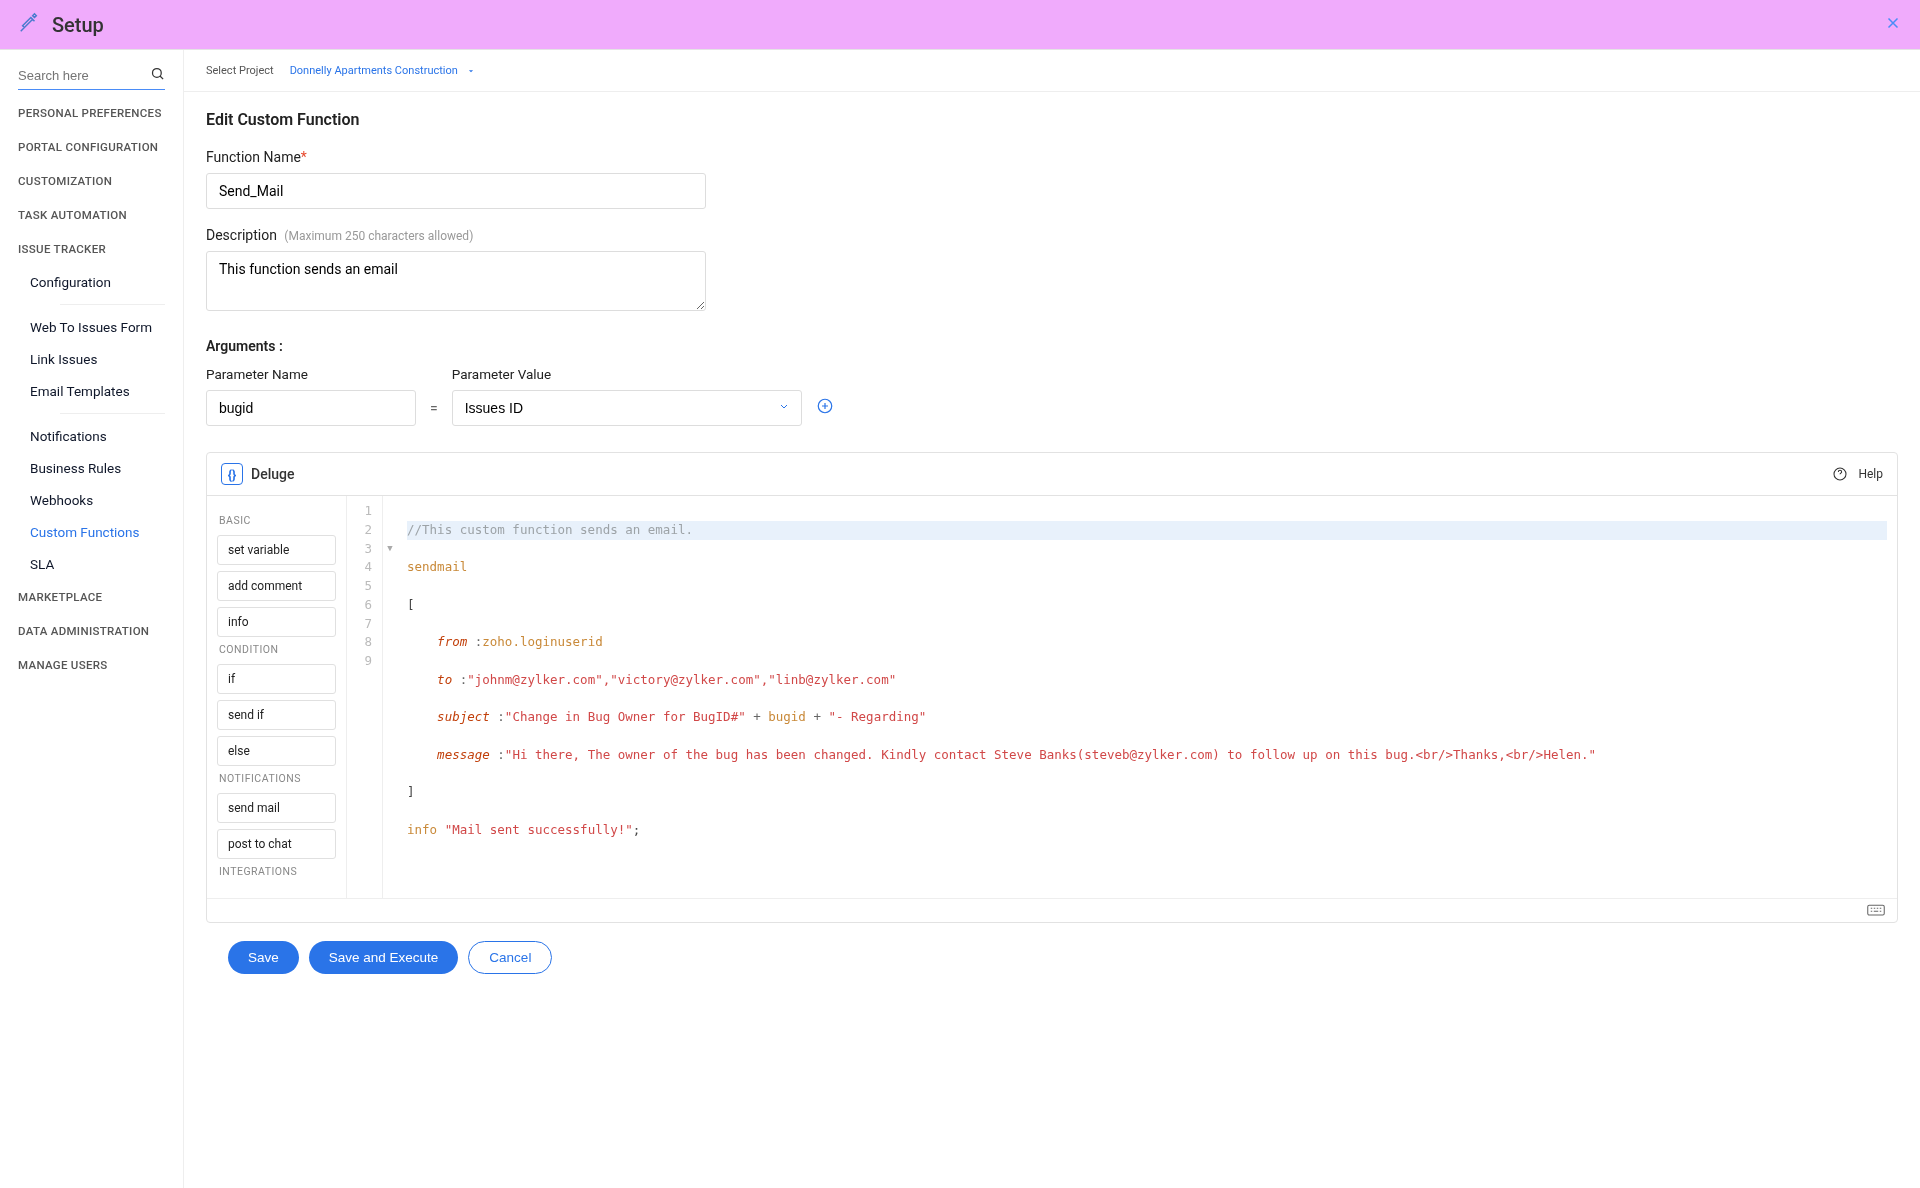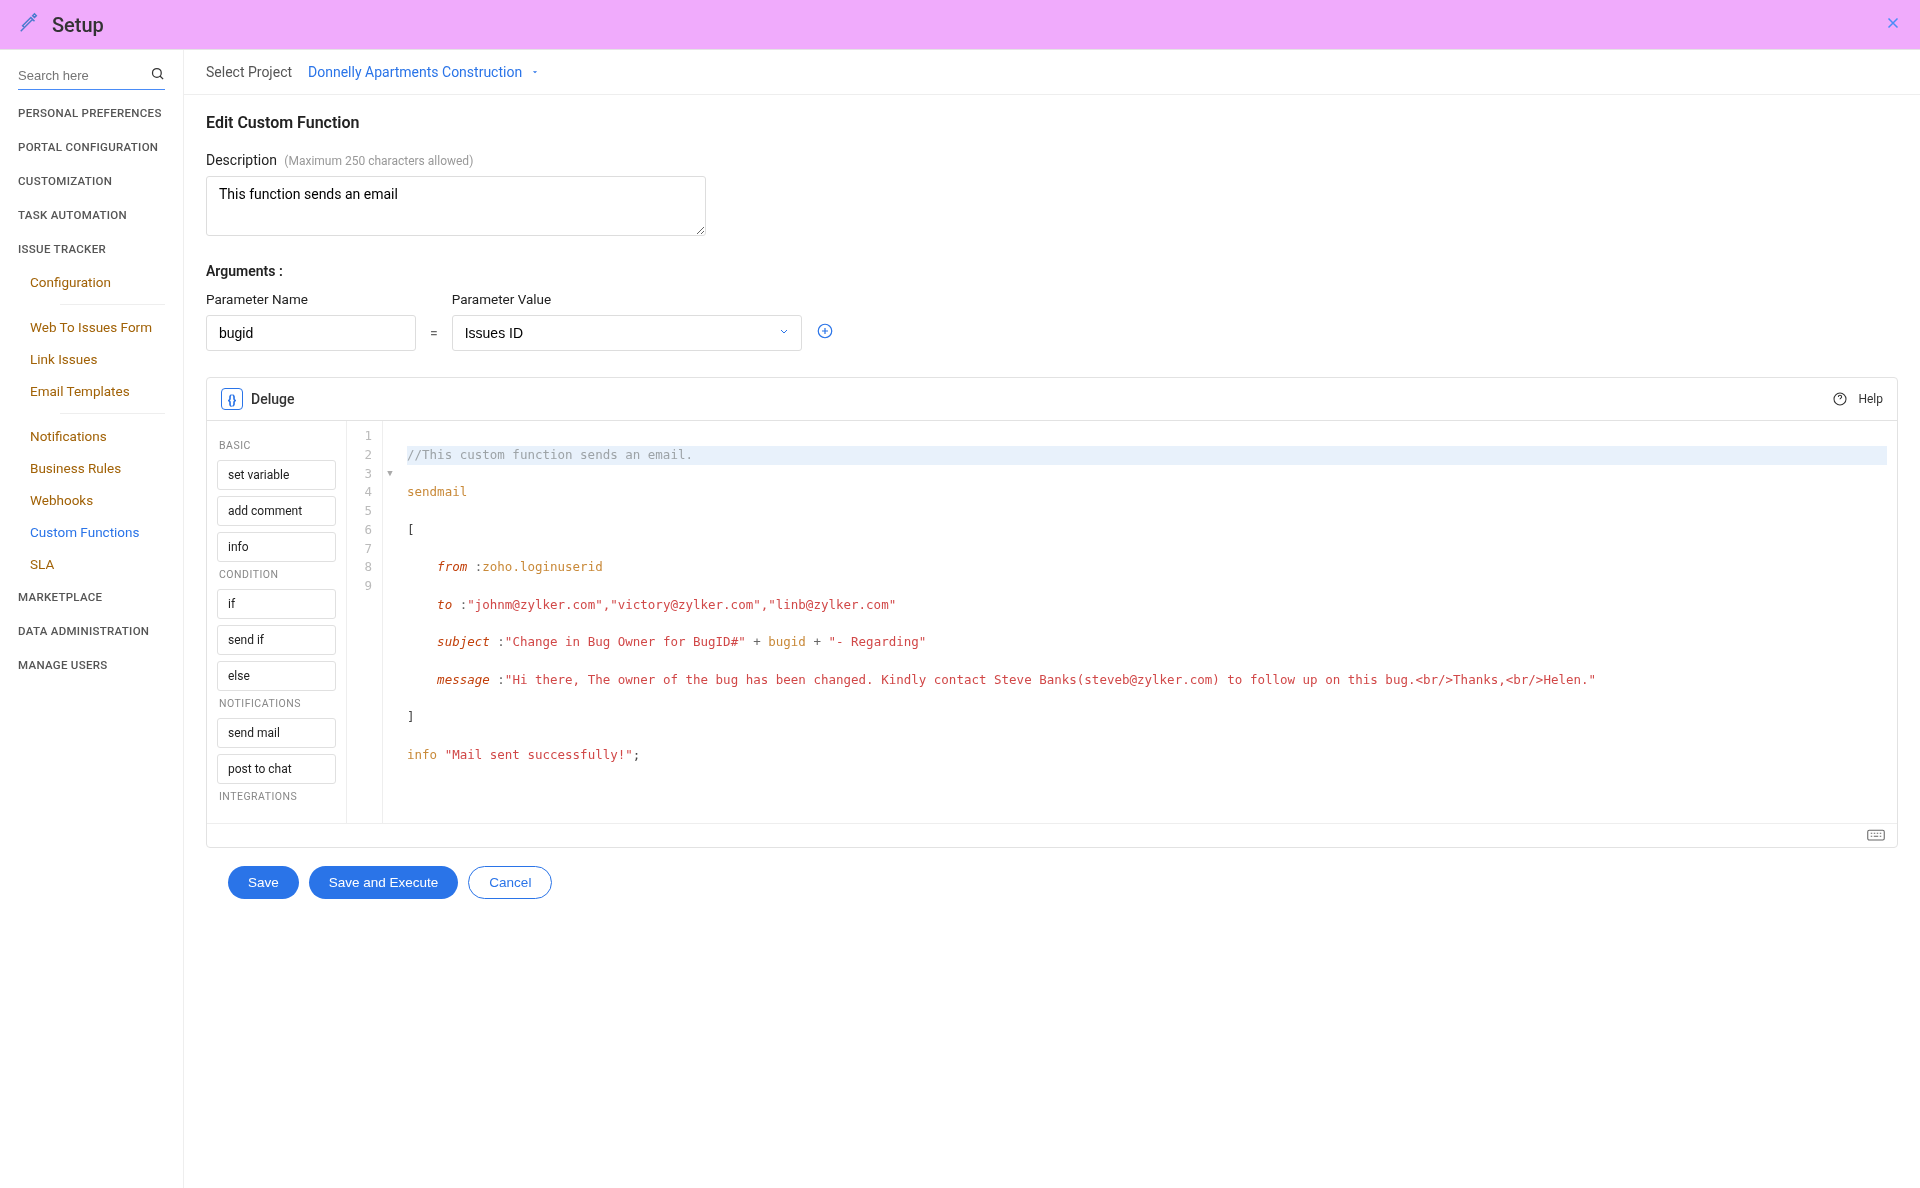--- a/index.html
+++ b/index.html
@@ -15,27 +15,27 @@
 
 .body { flex: 1; display: flex; overflow: hidden; }
 
 
 .sidebar { width: 184px; border-right: 1px solid #eee; padding: 12px 0; overflow-y: auto; }
 .search-wrap { padding: 0 18px 6px 18px; position: relative; }
 .search-input { width: 100%; border: none; border-bottom: 1px solid #4a8cf7; padding: 6px 24px 6px 0; font-size: 13px; outline: none; background: transparent; }
 .search-icon { position: absolute; right: 18px; top: 4px; color: #333; }
 .nav-section { padding: 10px 18px; font-size: 11.5px; letter-spacing: 0.3px; color: #555; font-weight: 500; cursor: pointer; }
 .nav-sub { padding-left: 30px; }
-.nav-item { padding: 8px 0; font-size: 13.5px; color: #a16207; cursor: pointer; }
+.nav-item { padding: 8px 0; font-size: 13.5px; color: #0f172a; cursor: pointer; }
 .nav-item.active { color: #2a74e8; }
 .nav-divider { border-top: 1px solid #eee; margin: 6px 18px 6px 30px; }
 
 
 .main { flex: 1; display: flex; flex-direction: column; overflow: hidden; }
-.project-bar { display: flex; align-items: center; padding: 14px 22px; border-bottom: 1px solid #eee; font-size: 14px; }
+.project-bar { display: flex; align-items: center; padding: 14px 22px; border-bottom: 1px solid #eee; font-size: 11px; }
 .project-label { color: #555; margin-right: 16px; }
 .project-name { color: #2a74e8; display: flex; align-items: center; cursor: pointer; }
 .project-name svg { margin-left: 8px; }
 
 .content { flex: 1; overflow-y: auto; padding: 18px 22px 0 22px; }
 .page-title { font-size: 16px; font-weight: 600; margin-bottom: 20px; }
 
 .field-group { margin-bottom: 18px; }
 .field-label { font-size: 14px; color: #222; margin-bottom: 8px; display: block; }
 .req { color: #e6492d; }
@@ -153,20 +153,26 @@
           <span>Donnelly Apartments Construction</span>
           <svg width="10" height="10" viewBox="0 0 24 24" fill="currentColor">
               <path d="M7 10l5 5 5-5z"></path>
             </svg>
         </span>
       </div>
 
       <div class="content">
         <div class="page-title">Edit Custom Function</div>
 
+        <div class="field-group">
+          <label class="field-label">
+            <span>Function Name</span><span class="req">*</span>
+          </label>
+          <input class="text-input" value="Send_Mail" style="">
+        </div>
 
         <div class="field-group">
           <label class="field-label">
             <span>Description</span>
             <span class="field-hint">(Maximum 250 characters allowed)</span>
           </label>
           <textarea class="textarea-input" style="">This function sends an email</textarea>
         </div>
 
         <div class="args-heading">Arguments :</div>

